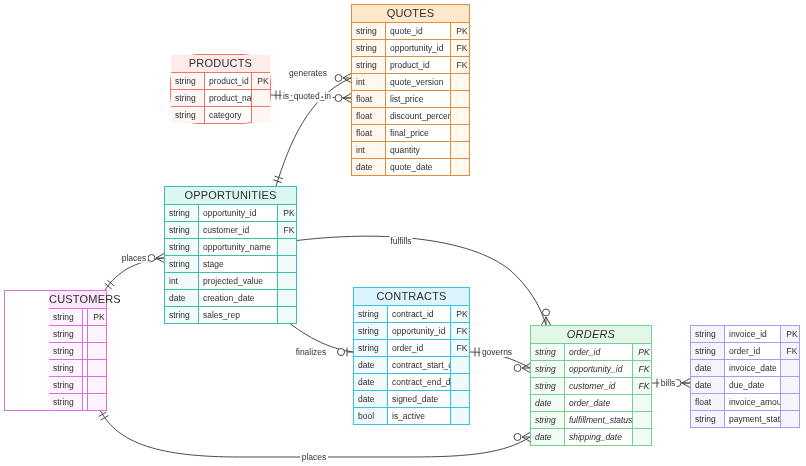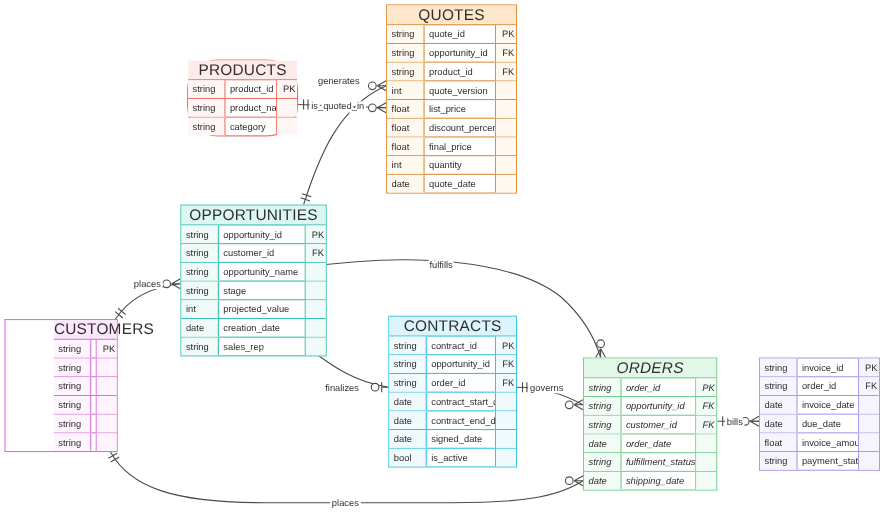--- a/index.html
+++ b/index.html
@@ -3,21 +3,21 @@
 <meta charset="utf-8">
 <title></title>
 <style>
   html,body{margin:0;padding:0;background:#ffffff;}
   #diagram{position:relative;width:806px;height:466px;background:#ffffff;overflow:hidden;
            font-family:"Liberation Sans",sans-serif;}
   #wires{position:absolute;left:0;top:0;z-index:0;}
   .etable{position:absolute;z-index:1;background:#ffffff;border:1px solid var(--bc);
           color:#2e2e2e;font-size:8.5px;box-sizing:border-box;}
   .ehead{height:17px;line-height:17px;text-align:center;background:var(--hb);
-         border-bottom:1px solid var(--bc);font-size:14px;letter-spacing:.2px;}
+         border-bottom:1px solid var(--bc);font-size:11px;letter-spacing:.2px;}
   .erow{display:flex;height:16px;line-height:16px;border-bottom:1px solid var(--bc);}
   .erow:last-child{border-bottom:none;}
   .erow>div{padding-left:4px;overflow:hidden;white-space:nowrap;box-sizing:border-box;}
   .ctype{width:34px;background:var(--tint);border-right:1px solid var(--bc);}
   .cname{flex:1;border-right:1px solid var(--bc);}
   .ckey{width:18px;background:var(--tint);padding-left:3px;text-align:center;}
   .rel-line{fill:none;stroke:#4b4b4b;stroke-width:1;}
   .rel-marker{fill:none;stroke:#4b4b4b;stroke-width:1;}
   .rel-circle{fill:#ffffff;stroke:#4b4b4b;stroke-width:1;}
   .rel-label{font-family:"Liberation Sans",sans-serif;font-size:8.5px;fill:#333333;

